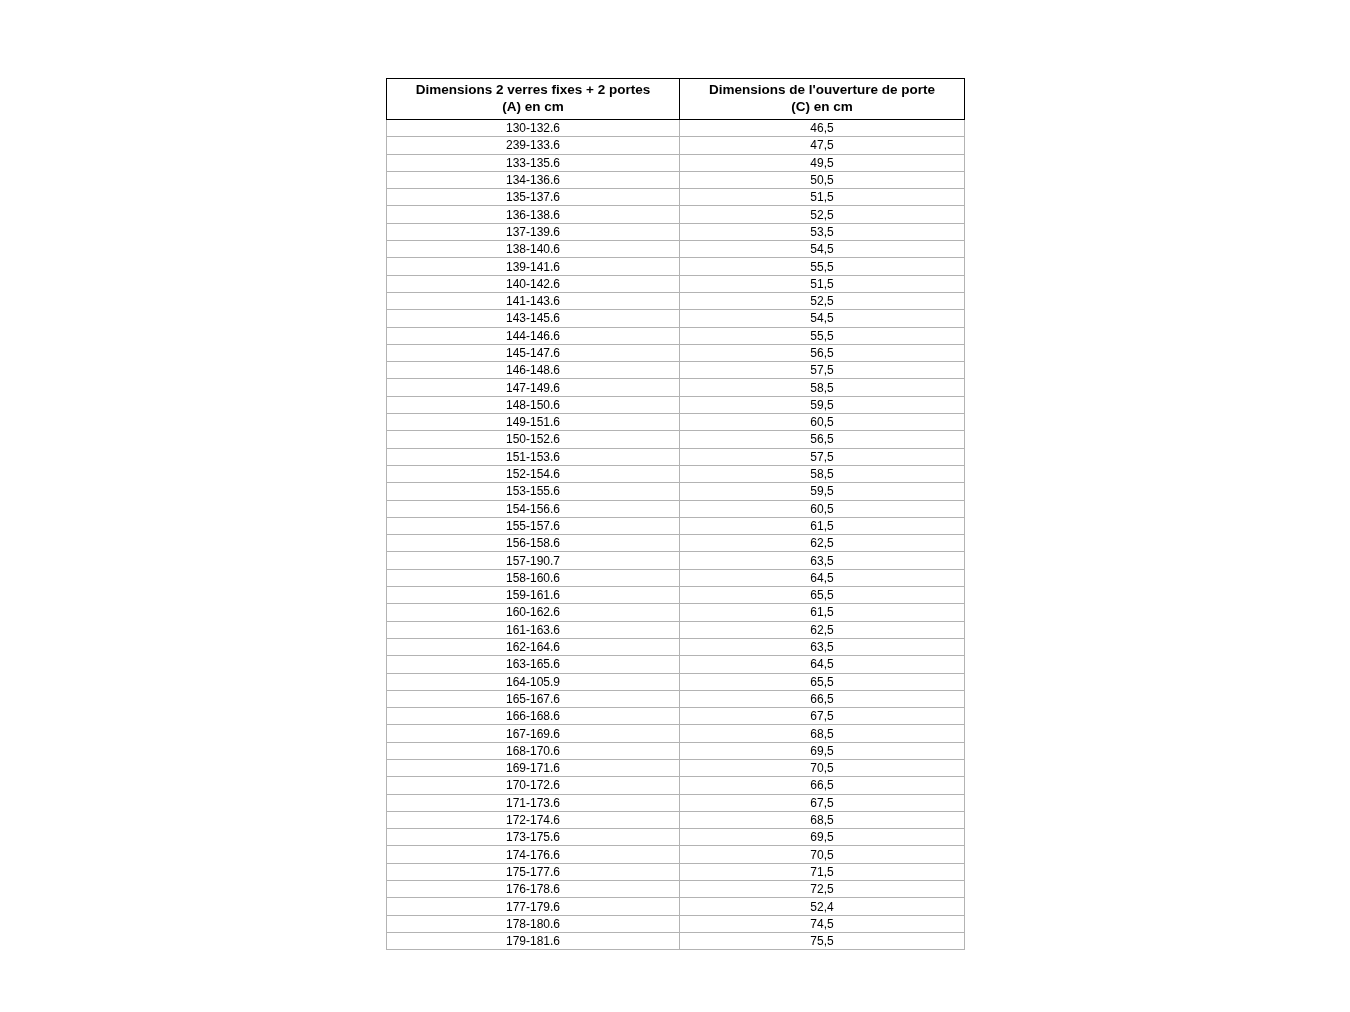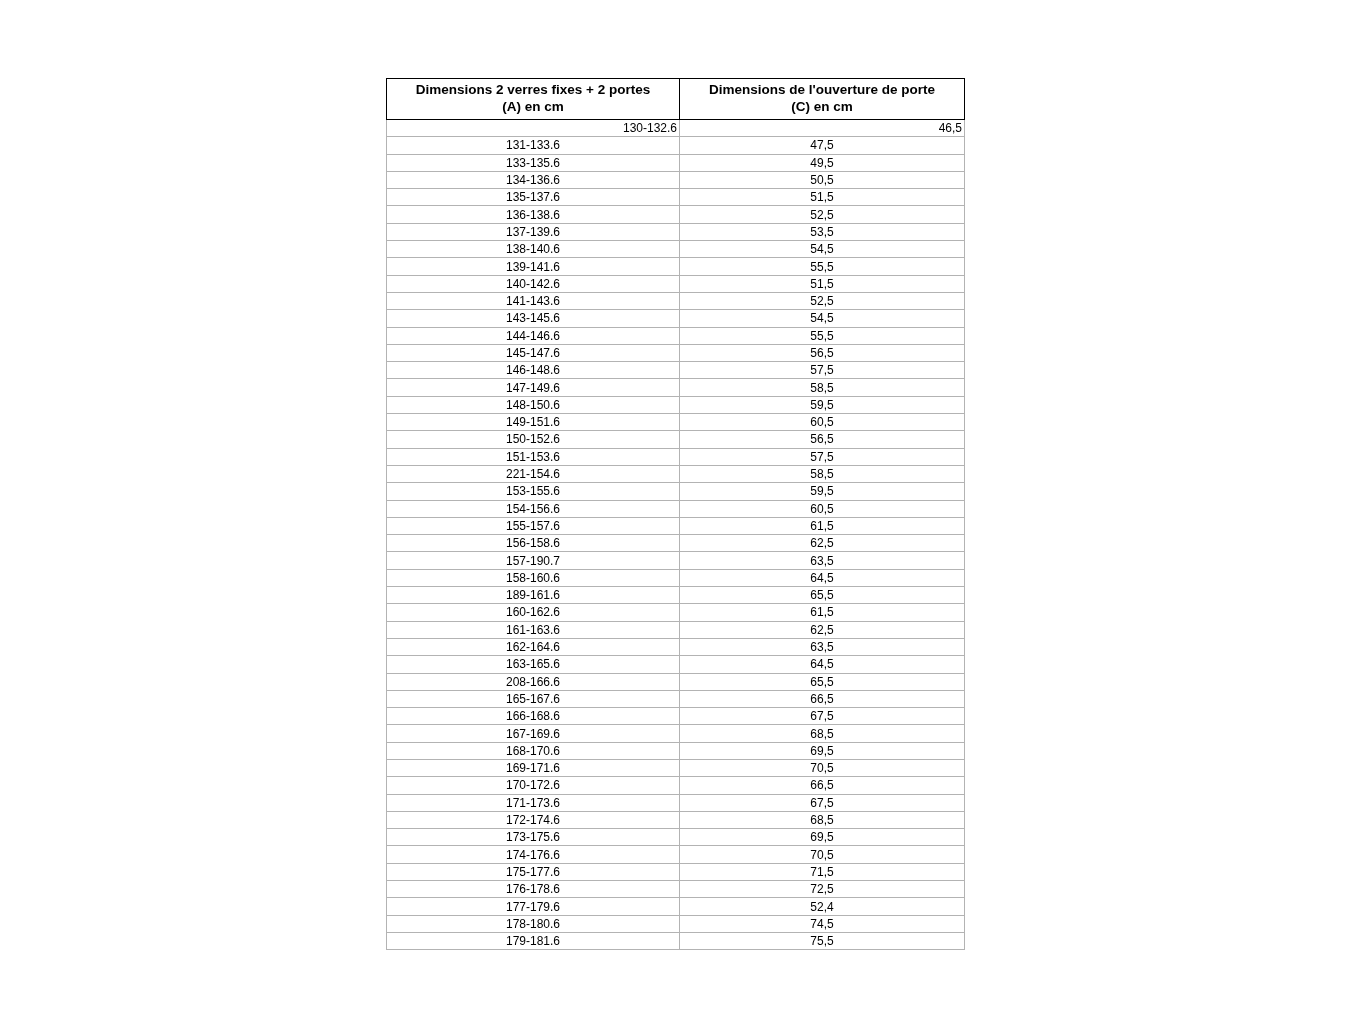--- a/index.html
+++ b/index.html
@@ -47,21 +47,20 @@
     line-height: 14px;
     padding: 0 2px;
     text-align: center;
     vertical-align: middle;
     background: #ffffff;
     white-space: nowrap;
   }
   
   table.dim-table tbody tr:first-child td {
     border-top: 1px solid #000000;
-    text-align: right;
   }
 </style>
 </head>
 <body>
 
 <div class="page">
   <table class="dim-table">
     <colgroup>
       <col class="col-a">
       <col class="col-c">
@@ -77,21 +76,21 @@
           <span>(C) en cm</span>
         </th>
       </tr>
     </thead>
     <tbody>
         <tr>
           <td>130-132.6</td>
           <td>46,5</td>
         </tr>
         <tr>
-          <td>131-133.6</td>
+          <td>239-133.6</td>
           <td>47,5</td>
         </tr>
         <tr>
           <td>133-135.6</td>
           <td>49,5</td>
         </tr>
         <tr>
           <td>134-136.6</td>
           <td>50,5</td>
         </tr>
@@ -153,21 +152,21 @@
         </tr>
         <tr>
           <td>150-152.6</td>
           <td>56,5</td>
         </tr>
         <tr>
           <td>151-153.6</td>
           <td>57,5</td>
         </tr>
         <tr>
-          <td>221-154.6</td>
+          <td>152-154.6</td>
           <td>58,5</td>
         </tr>
         <tr>
           <td>153-155.6</td>
           <td>59,5</td>
         </tr>
         <tr>
           <td>154-156.6</td>
           <td>60,5</td>
         </tr>
@@ -181,41 +180,41 @@
         </tr>
         <tr>
           <td>157-190.7</td>
           <td>63,5</td>
         </tr>
         <tr>
           <td>158-160.6</td>
           <td>64,5</td>
         </tr>
         <tr>
-          <td>189-161.6</td>
+          <td>159-161.6</td>
           <td>65,5</td>
         </tr>
         <tr>
           <td>160-162.6</td>
           <td>61,5</td>
         </tr>
         <tr>
           <td>161-163.6</td>
           <td>62,5</td>
         </tr>
         <tr>
           <td>162-164.6</td>
           <td>63,5</td>
         </tr>
         <tr>
           <td>163-165.6</td>
           <td>64,5</td>
         </tr>
         <tr>
-          <td>208-166.6</td>
+          <td>164-105.9</td>
           <td>65,5</td>
         </tr>
         <tr>
           <td>165-167.6</td>
           <td>66,5</td>
         </tr>
         <tr>
           <td>166-168.6</td>
           <td>67,5</td>
         </tr>

